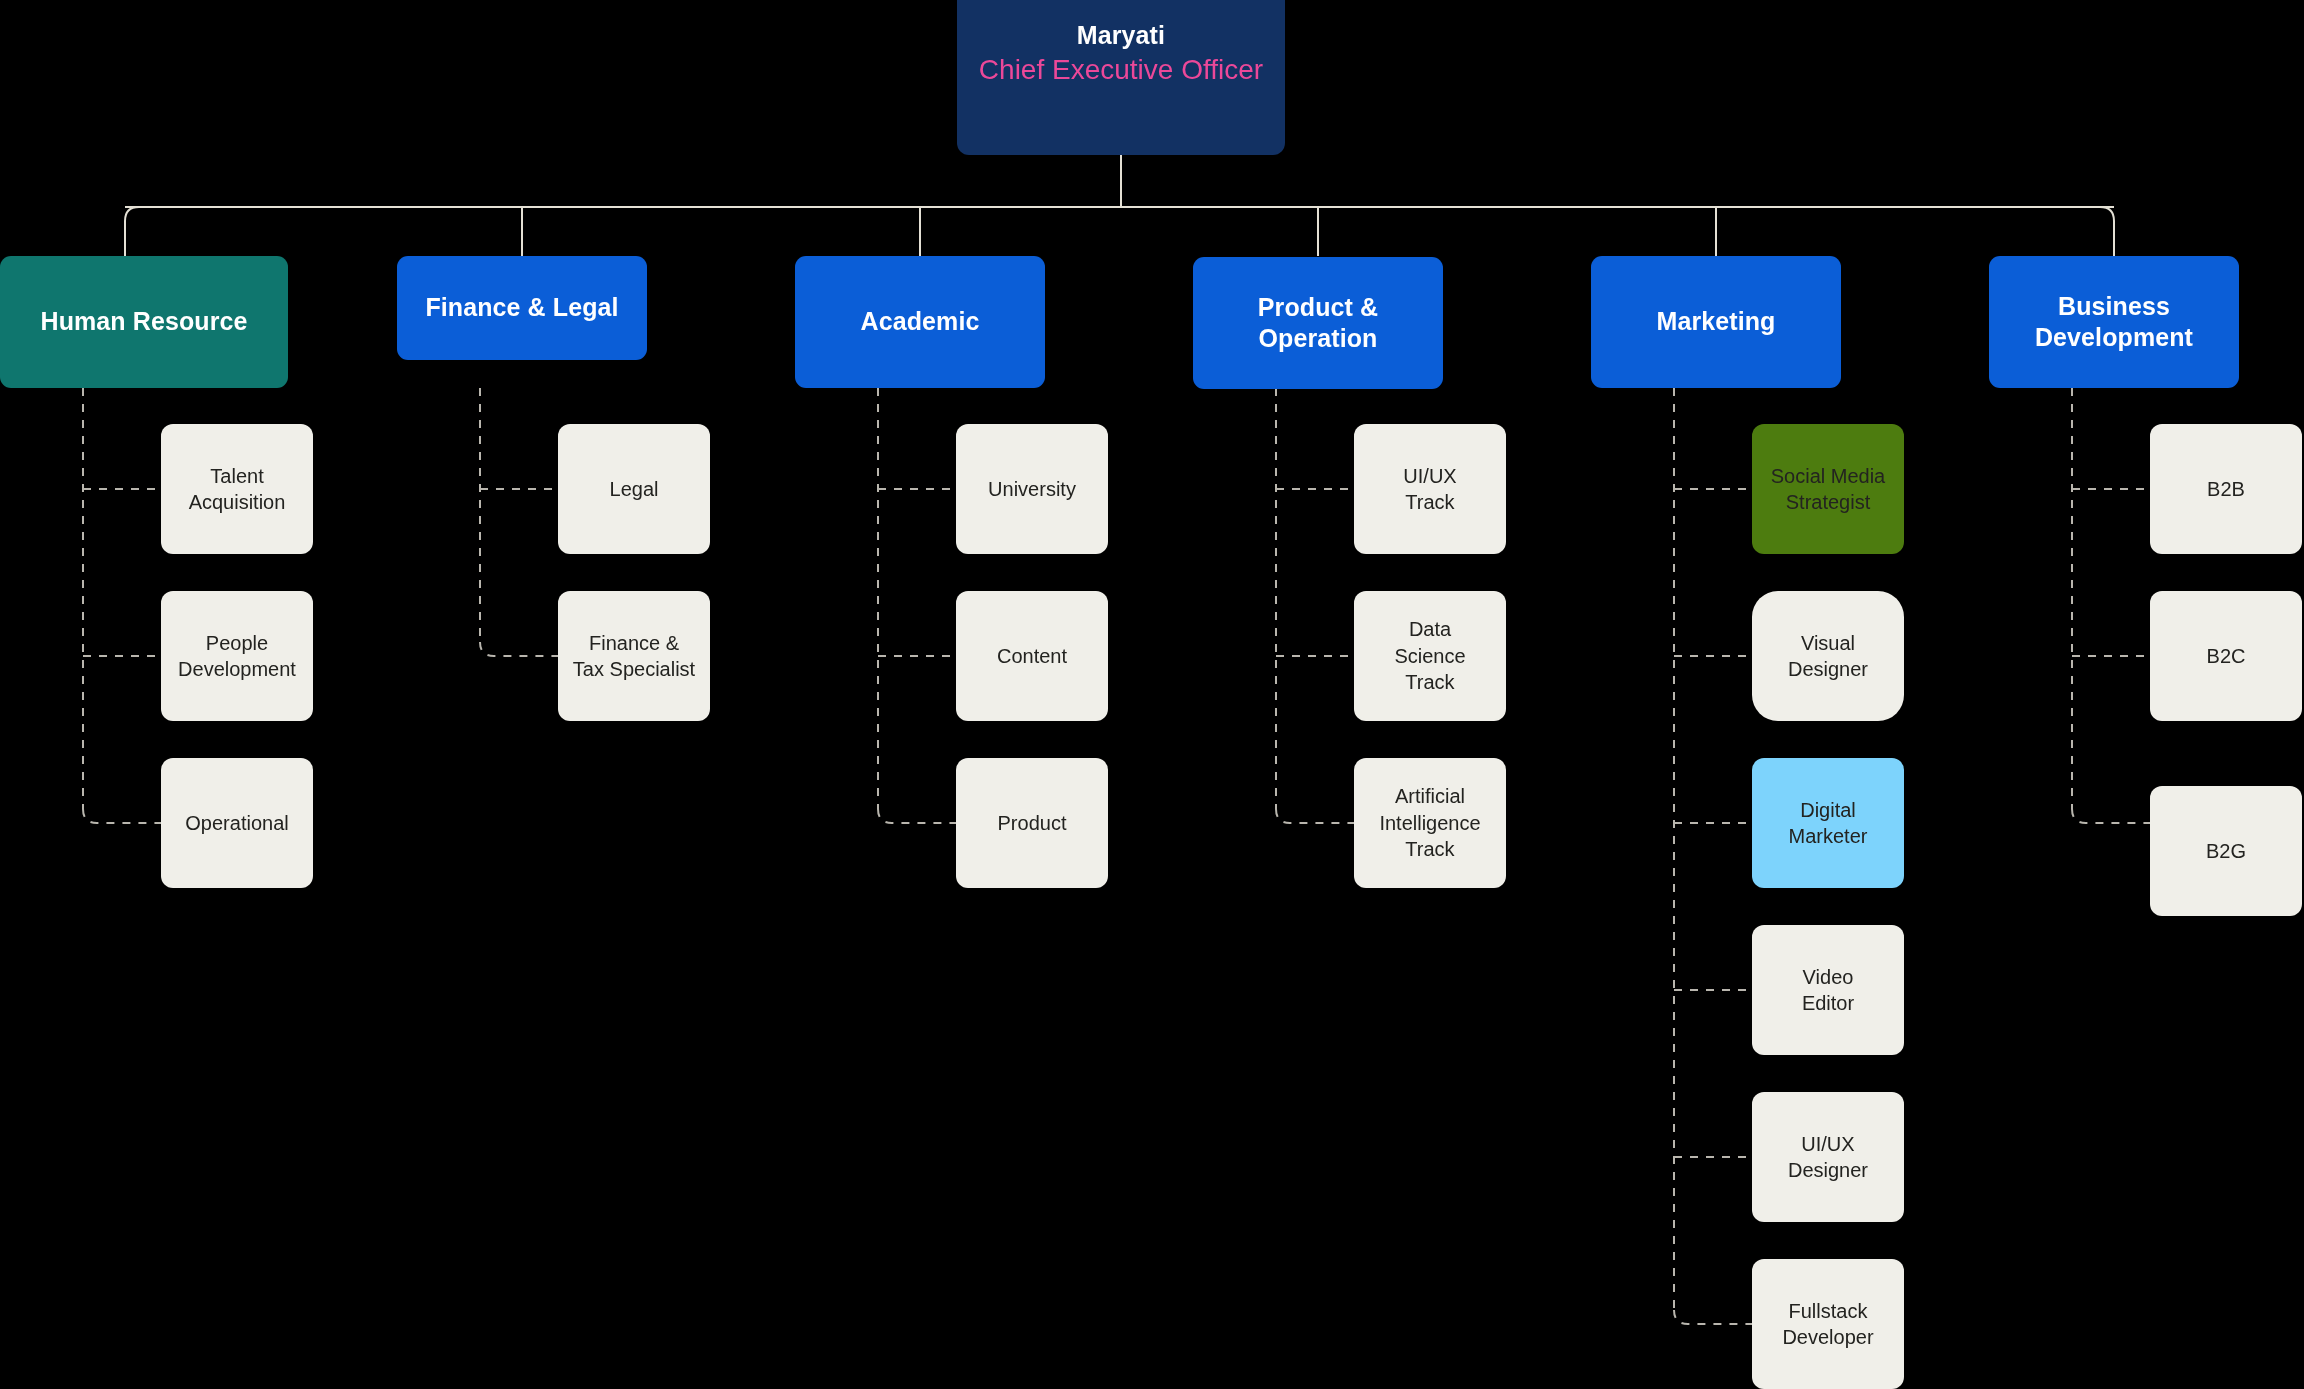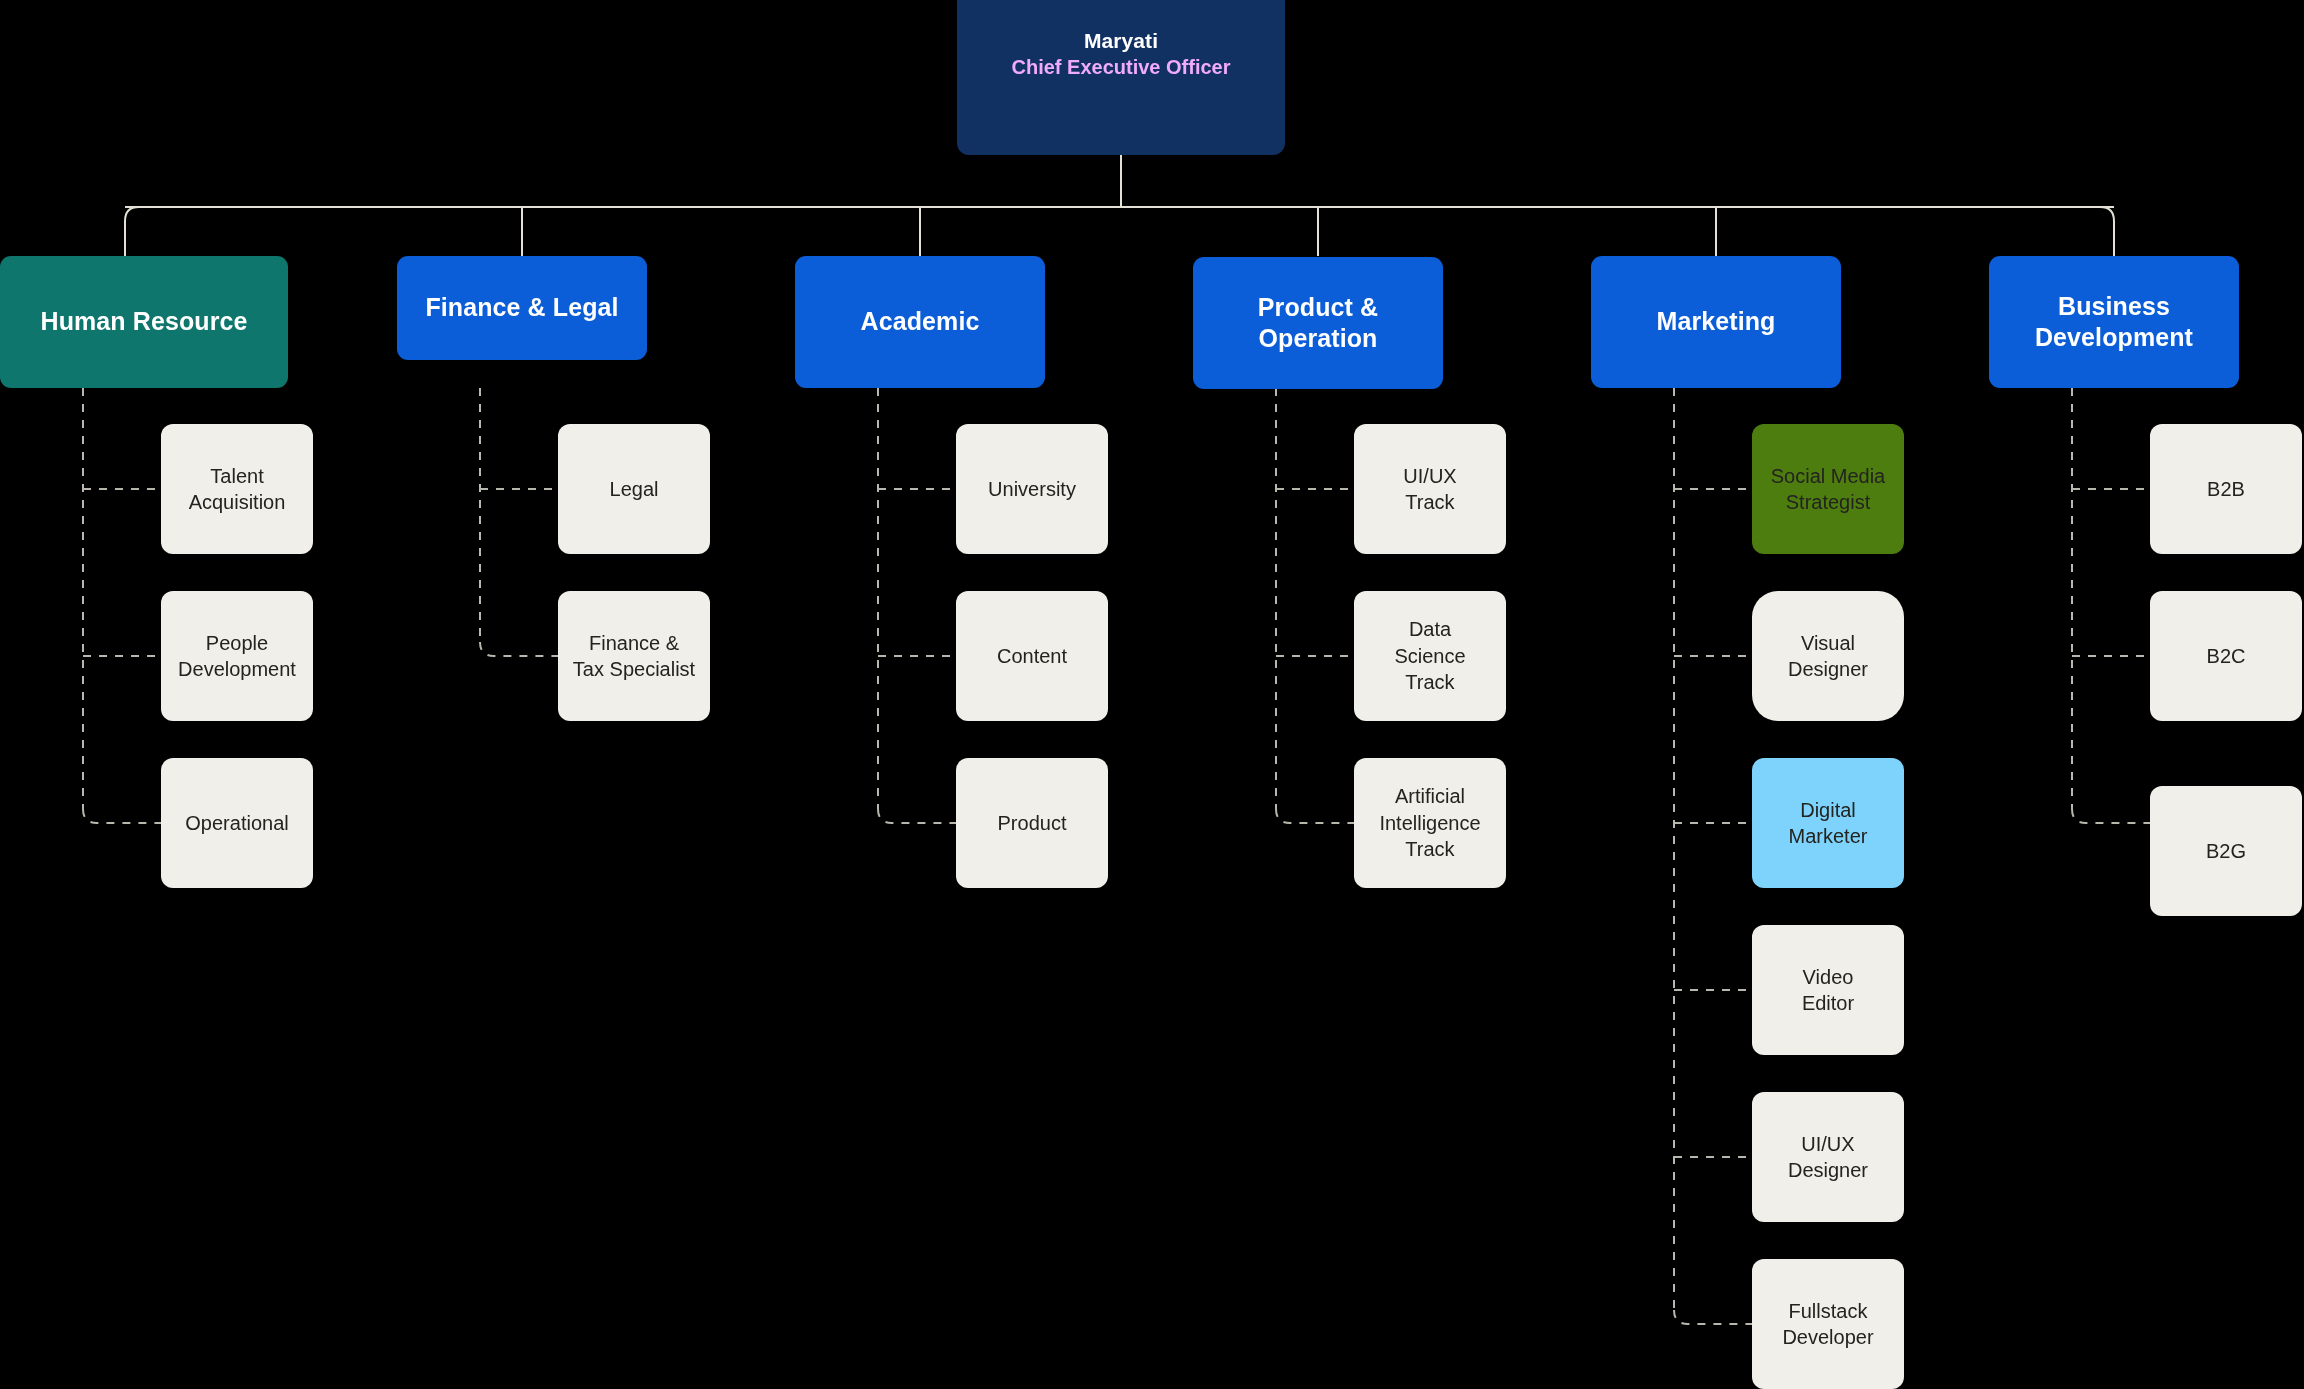--- a/index.html
+++ b/index.html
@@ -50,32 +50,32 @@
     border-radius: 12px;
     color: #ffffff;
     padding: 0 18px;
   }
   .root-inner {
     display: block;
     text-align: center;
   }
   .root-name {
     display: block;
-    font-size: 21px;
+    font-size: 25px;
     font-weight: 700;
     letter-spacing: .1px;
     line-height: 1.3;
     color: #ffffff;
   }
   .root-title {
     display: block;
-    font-size: 20px;
-    font-weight: 700;
+    font-size: 28px;
+    font-weight: 400;
     line-height: 1.3;
-    color: #f0abfc;
+    color: #ec4899;
   }
 
   
   .node-dept {
     background: #0b5ed7;
     border-radius: 11px;
     color: #ffffff;
     padding: 0 14px;
   }
   .node-dept .node-label {

